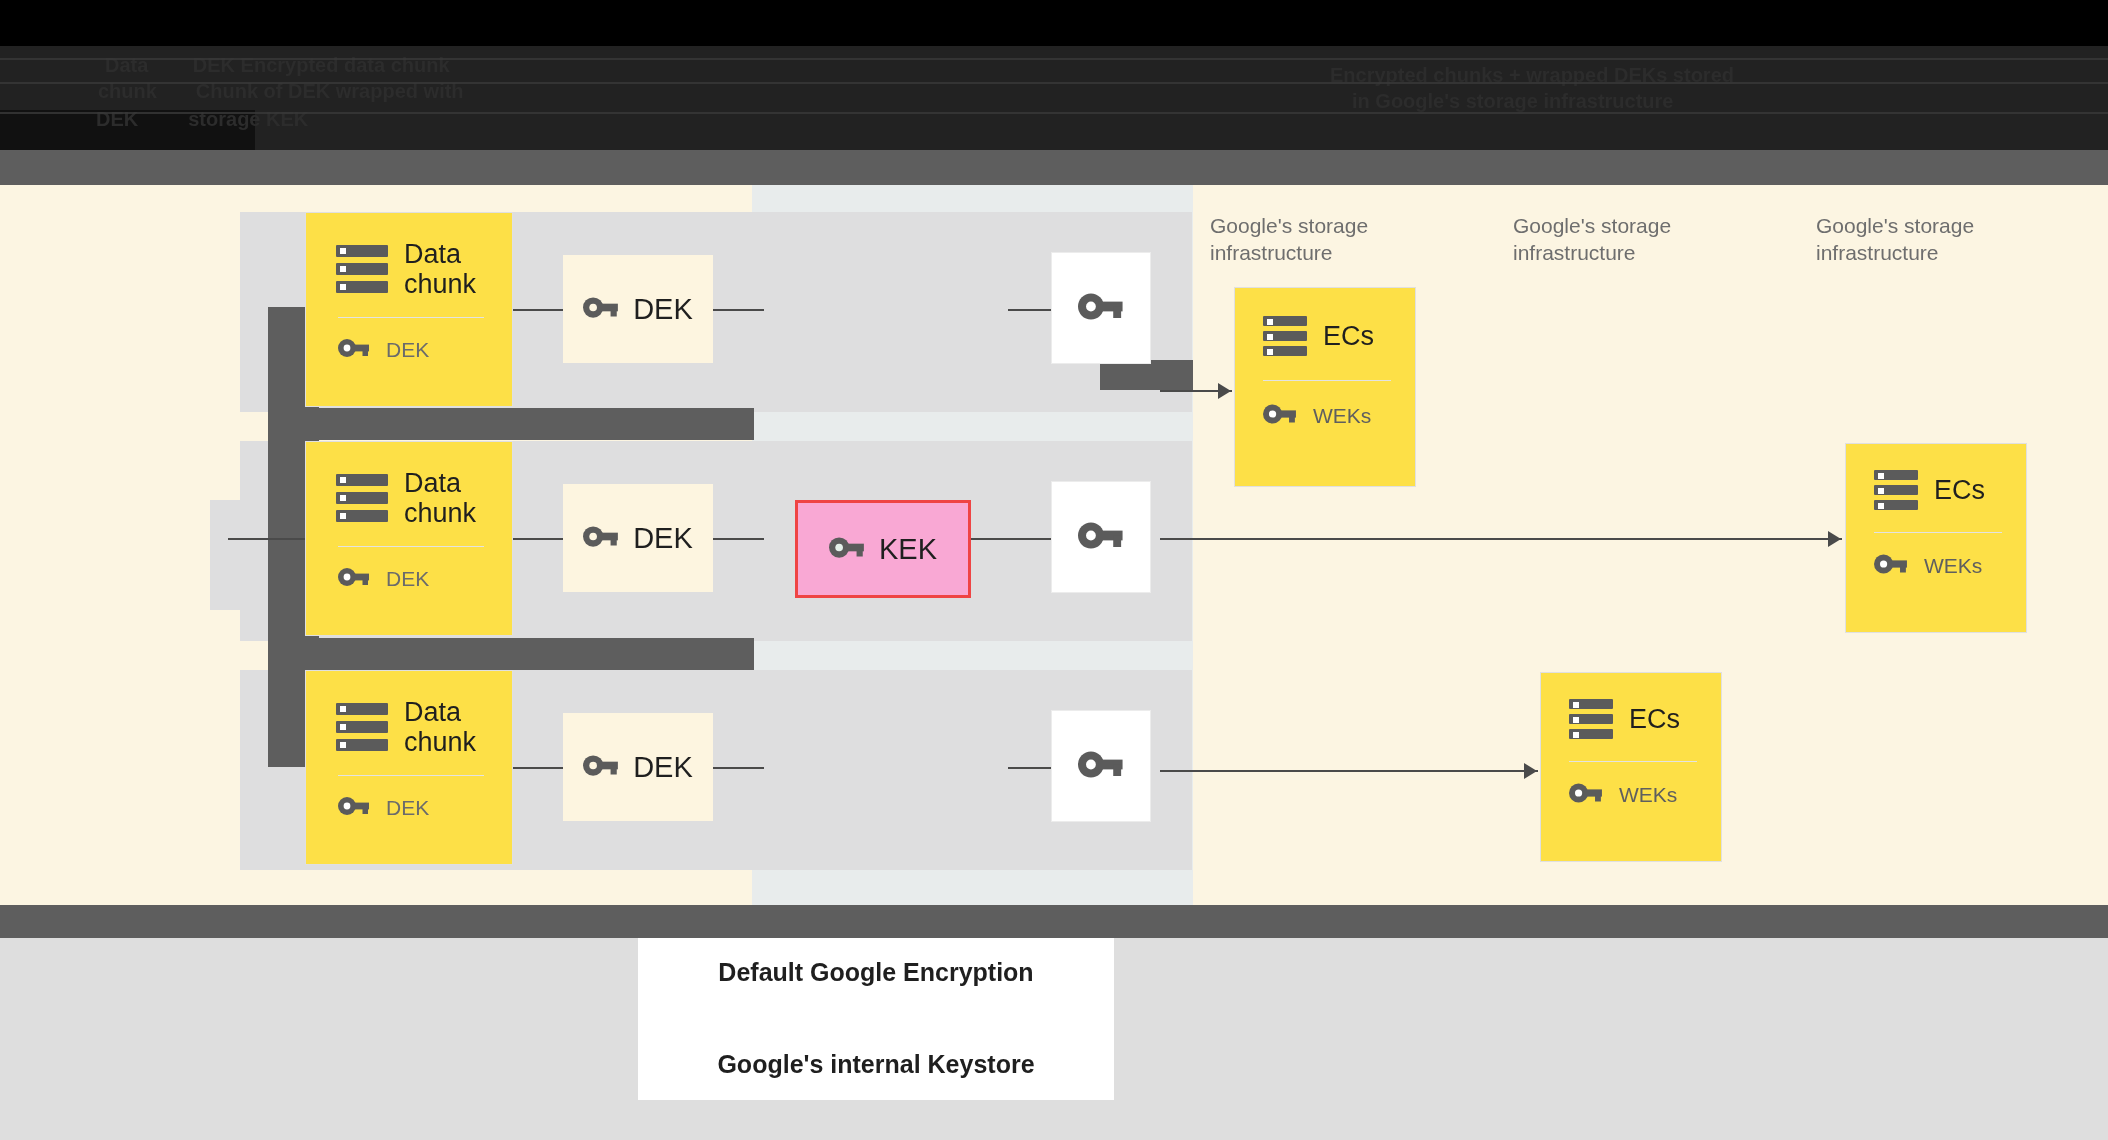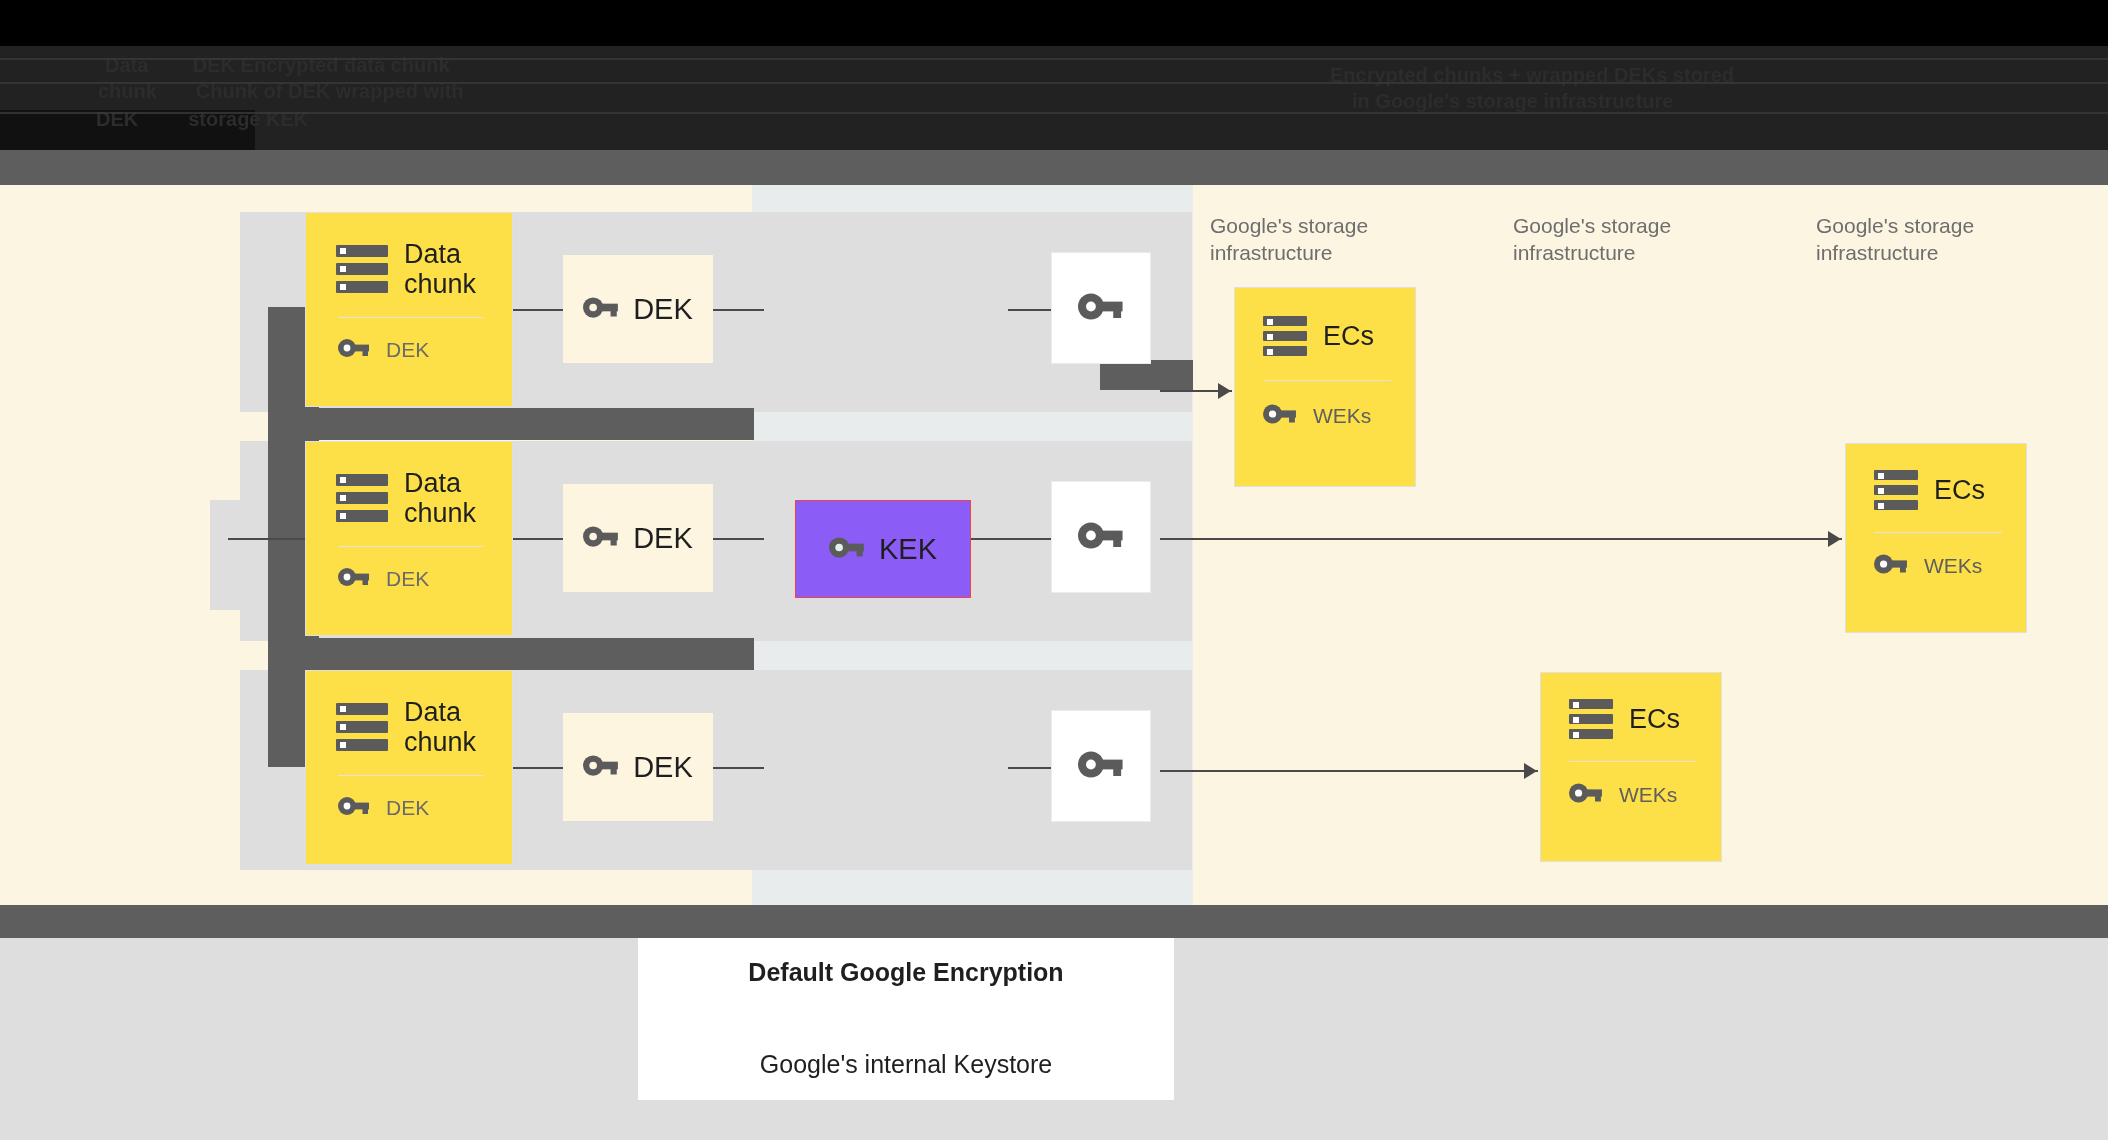--- a/index.html
+++ b/index.html
@@ -29,33 +29,33 @@
   .card{position:absolute;background:#fde047;border:1px solid #e0e0e0;box-sizing:border-box;}
   .card-row{display:flex;align-items:center;gap:16px;}
   .card-title{font-size:27px;color:#1f1f1f;line-height:30px;}
   .divider{height:1px;background:#e3e3e3;}
   .sub-row{display:flex;align-items:center;gap:16px;}
   .sub-label{font-size:21px;color:#6b6b6b;}
   .sub-label.dk{color:#5f5f5f;}
 
   .chip{position:absolute;box-sizing:border-box;display:flex;align-items:center;justify-content:center;gap:14px;}
   .chip.dek{background:#fdf5e0;}
-  .chip.kek{background:#8b5cf6;border:1px solid #ef4444;align-items:center;}
+  .chip.kek{background:#f9a8d4;border:3px solid #ef4444;align-items:center;}
   .chip-label{font-size:29px;color:#1f1f1f;}
 
   .keycard{position:absolute;background:#fff;border:1px solid #ececec;box-sizing:border-box;display:flex;align-items:center;justify-content:center;}
 
   
   .sec-label{position:absolute;font-size:21px;line-height:27px;color:#6e6e6e;white-space:pre-line;}
 
   
   .caption{position:absolute;background:#ffffff;display:flex;flex-direction:column;align-items:center;justify-content:center;}
   .cap-title{font-size:25px;font-weight:bold;color:#1f1f1f;}
   .cap-body{font-size:25px;color:#1f1f1f;text-align:center;line-height:34px;margin-top:26px;}
-  .cap-body b{font-weight:normal;}
+  .cap-body b{font-weight:bold;}
 
   
   .svr{display:inline-block;position:relative;width:52px;height:48px;flex:0 0 auto;}
   .svr i{position:absolute;left:0;width:52px;height:12px;background:#5b5b5b;border-radius:1px;}
   .svr i:nth-child(1){top:0;} .svr i:nth-child(2){top:18px;} .svr i:nth-child(3){top:36px;}
   .svr i::before{content:"";position:absolute;left:4px;top:3px;width:6px;height:6px;background:#fff;}
   .svr.sm{width:44px;height:40px;}
   .svr.sm i{width:44px;height:10px;} .svr.sm i:nth-child(2){top:15px;} .svr.sm i:nth-child(3){top:30px;}
 
   .keyg{display:inline-block;flex:0 0 auto;}
@@ -359,21 +359,21 @@
             </g>
           </svg>
       </span>
       <span class="sub-label dk">WEKs</span>
     </div>
   </div>
 
   <div class="grayband" style="left:0;top:905px;width:2108px;height:33px;"></div>
   <div class="botgrey" style="left:0;top:938px;width:2108px;height:202px;"></div>
 
-  <div class="caption" style="left:638px;top:938px;width:536px;height:162px;">
+  <div class="caption" style="left:638px;top:938px;width:476px;height:162px;">
     <div class="cap-title">Default Google Encryption</div>
     <div class="cap-body">
       <br>
       <b>Google's internal Keystore</b>
     </div>
   </div>
 
 </div>
 
 </body></html>

